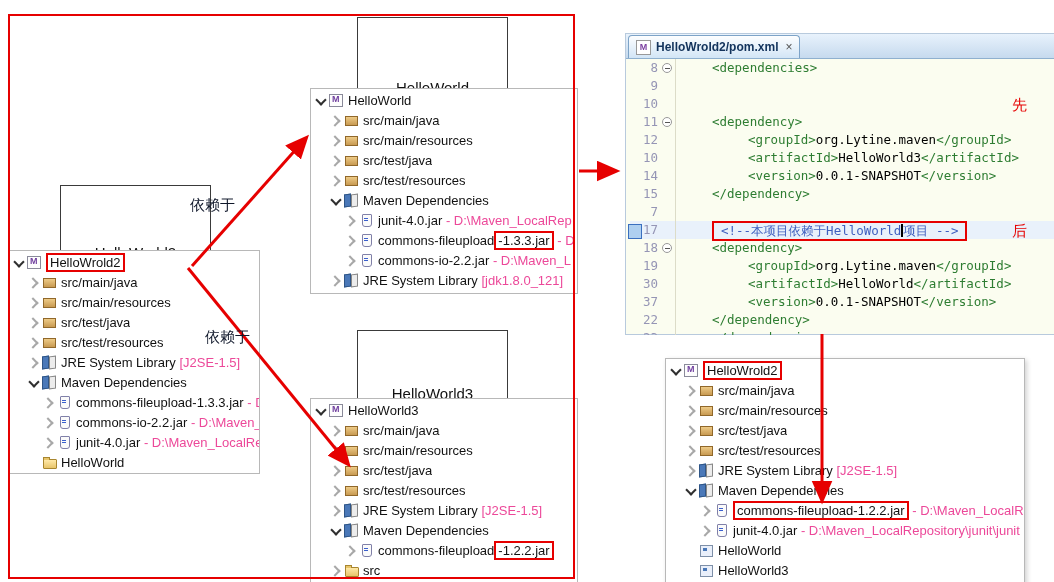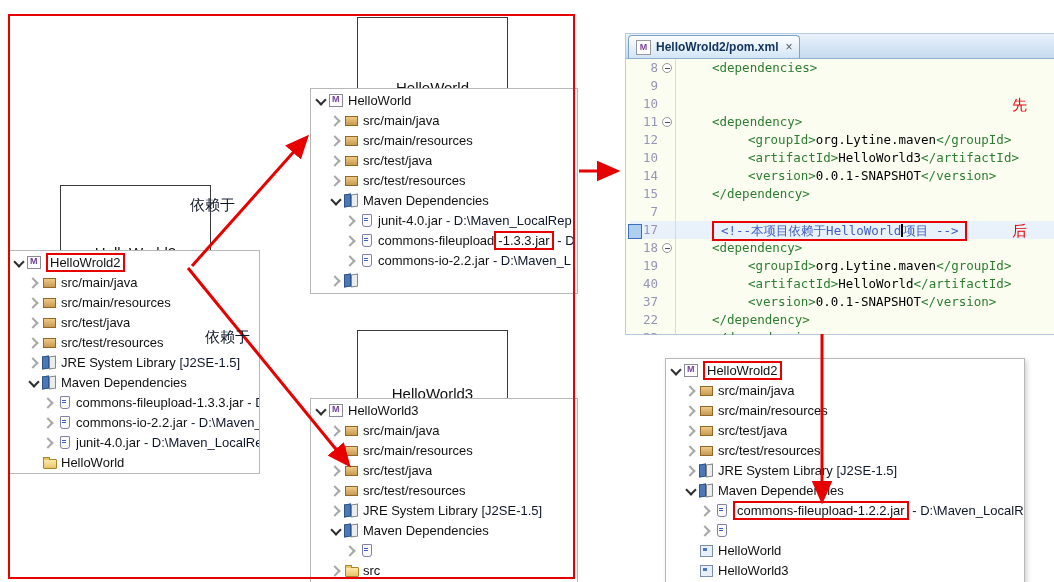--- a/index.html
+++ b/index.html
@@ -52,21 +52,21 @@
         font:bold 9px/13px "Liberation Sans",sans-serif;color:#703f9f;}
   .ic-folder::before{content:"";position:absolute;left:2px;top:5px;width:12px;height:8px;
         background:linear-gradient(#ffe9a8,#e8c56a);border:1px solid #a8862f;border-radius:1px;}
   .ic-folder::after{content:"";position:absolute;left:2px;top:3px;width:5px;height:2px;
         background:#e8c56a;border:1px solid #a8862f;border-bottom:none;}
   .ic-project::before{content:"";position:absolute;left:2px;top:3px;width:11px;height:10px;
         background:#e9effa;border:1px solid #7d8fa8;}
   .ic-project::after{content:"";position:absolute;left:5px;top:6px;width:4px;height:3px;
         background:#4a78b8;}
   .lbl{overflow:hidden;}
-  .suffix{color:#0f172a;}
+  .suffix{color:#ec4899;}
   .redbox{border:2px solid #e60000;padding:0 2px;display:inline-block;line-height:15px;}
 
   
   #editor{position:absolute;left:625px;top:33px;width:429px;height:300px;z-index:10;
           background:#fbfdf0;border:1px solid #b8cadd;}
   .tabbar{height:24px;background:linear-gradient(#e8f2fc,#c6daee);border-bottom:1px solid #8fb0cf;
           display:flex;align-items:flex-end;padding-left:2px;}
   .tab{display:inline-flex;align-items:center;gap:5px;height:22px;padding:0 7px;
        background:linear-gradient(#fdfeff,#d2e5f6);border:1px solid #7da3c7;border-bottom:none;
        border-radius:4px 4px 0 0;font-size:12px;font-weight:bold;color:#13335c;}
@@ -215,20 +215,21 @@
         <span class="lbl"><span>commons-fileupload</span><span class="redbox">-1.3.3.jar</span><span class="suffix"> - D</span></span>
       </div>
       <div class="trow" style="padding-left: 33px;">
         <span class="chev collapsed"></span>
         <span class="ic ic-jar"></span>
         <span class="lbl"><span>commons-io-2.2.jar</span><span class="suffix"> - D:\Maven_L</span></span>
       </div>
       <div class="trow" style="padding-left: 18px;">
         <span class="chev collapsed"></span>
         <span class="ic ic-library"></span>
+        <span class="lbl"><span>JRE System Library</span><span class="suffix"> [jdk1.8.0_121]</span></span>
       </div>
     </div>
   <div class="tree" id="tree-hw3">
       <div class="trow" style="padding-left: 3px;">
         <span class="chev expanded"></span>
         <span class="ic ic-maven-project"></span>
         <span class="lbl"><span>HelloWorld3</span></span>
       </div>
       <div class="trow" style="padding-left: 18px;">
         <span class="chev collapsed"></span>
@@ -256,20 +257,21 @@
         <span class="lbl"><span>JRE System Library</span><span class="suffix"> [J2SE-1.5]</span></span>
       </div>
       <div class="trow" style="padding-left: 18px;">
         <span class="chev expanded"></span>
         <span class="ic ic-library"></span>
         <span class="lbl"><span>Maven Dependencies</span></span>
       </div>
       <div class="trow" style="padding-left: 33px;">
         <span class="chev collapsed"></span>
         <span class="ic ic-jar"></span>
+        <span class="lbl"><span>commons-fileupload</span><span class="redbox">-1.2.2.jar</span></span>
       </div>
       <div class="trow" style="padding-left: 18px;">
         <span class="chev collapsed"></span>
         <span class="ic ic-folder"></span>
         <span class="lbl"><span>src</span></span>
       </div>
     </div>
   <div class="tree" id="tree-hw2b">
       <div class="trow" style="padding-left: 3px;">
         <span class="chev expanded"></span>
@@ -307,20 +309,21 @@
         <span class="lbl"><span>Maven Dependencies</span></span>
       </div>
       <div class="trow" style="padding-left: 33px;">
         <span class="chev collapsed"></span>
         <span class="ic ic-jar"></span>
         <span class="lbl"><span class="redbox">commons-fileupload-1.2.2.jar</span><span class="suffix"> - D:\Maven_LocalR</span></span>
       </div>
       <div class="trow" style="padding-left: 33px;">
         <span class="chev collapsed"></span>
         <span class="ic ic-jar"></span>
+        <span class="lbl"><span>junit-4.0.jar</span><span class="suffix"> - D:\Maven_LocalRepository\junit\junit</span></span>
       </div>
       <div class="trow" style="padding-left: 18px;">
         <span class="chev none"></span>
         <span class="ic ic-project"></span>
         <span class="lbl"><span>HelloWorld</span></span>
       </div>
       <div class="trow" style="padding-left: 18px;">
         <span class="chev none"></span>
         <span class="ic ic-project"></span>
         <span class="lbl"><span>HelloWorld3</span></span>
@@ -341,21 +344,21 @@
         <div class="eline"><span class="lnum">10</span><span class="lfold"></span><span class="note">先</span></div>
         <div class="eline"><span class="lnum">11</span><span class="lfold has"></span><span class="lcode" style="padding-left: 36px;"><span class="tk-tag">&lt;dependency&gt;</span></span></div>
         <div class="eline"><span class="lnum">12</span><span class="lfold"></span><span class="lcode" style="padding-left: 72px;"><span class="tk-tag">&lt;groupId&gt;</span><span class="tk-text">org.Lytine.maven</span><span class="tk-tag">&lt;/groupId&gt;</span></span></div>
         <div class="eline"><span class="lnum">10</span><span class="lfold"></span><span class="lcode" style="padding-left: 72px;"><span class="tk-tag">&lt;artifactId&gt;</span><span class="tk-text">HelloWorld3</span><span class="tk-tag">&lt;/artifactId&gt;</span></span></div>
         <div class="eline"><span class="lnum">14</span><span class="lfold"></span><span class="lcode" style="padding-left: 72px;"><span class="tk-tag">&lt;version&gt;</span><span class="tk-text">0.0.1-SNAPSHOT</span><span class="tk-tag">&lt;/version&gt;</span></span></div>
         <div class="eline"><span class="lnum">15</span><span class="lfold"></span><span class="lcode" style="padding-left: 36px;"><span class="tk-tag">&lt;/dependency&gt;</span></span></div>
         <div class="eline"><span class="lnum">7</span><span class="lfold"></span><span class="lcode" style="padding-left: 0px;"></span></div>
         <div class="eline cur"><span class="lnum">17</span><span class="lfold"></span><span class="lcode" style="padding-left: 36px;"><span class="codebox"><span class="tk-comment">&lt;!--本项目依赖于HelloWorld</span><span class="caret"></span><span class="tk-comment">项目 --&gt;</span></span></span><span class="note">后</span></div>
         <div class="eline"><span class="lnum">18</span><span class="lfold has"></span><span class="lcode" style="padding-left: 36px;"><span class="tk-tag">&lt;dependency&gt;</span></span></div>
         <div class="eline"><span class="lnum">19</span><span class="lfold"></span><span class="lcode" style="padding-left: 72px;"><span class="tk-tag">&lt;groupId&gt;</span><span class="tk-text">org.Lytine.maven</span><span class="tk-tag">&lt;/groupId&gt;</span></span></div>
-        <div class="eline"><span class="lnum">40</span><span class="lfold"></span><span class="lcode" style="padding-left: 72px;"><span class="tk-tag">&lt;artifactId&gt;</span><span class="tk-text">HelloWorld</span><span class="tk-tag">&lt;/artifactId&gt;</span></span></div>
+        <div class="eline"><span class="lnum">30</span><span class="lfold"></span><span class="lcode" style="padding-left: 72px;"><span class="tk-tag">&lt;artifactId&gt;</span><span class="tk-text">HelloWorld</span><span class="tk-tag">&lt;/artifactId&gt;</span></span></div>
         <div class="eline"><span class="lnum">37</span><span class="lfold"></span><span class="lcode" style="padding-left: 72px;"><span class="tk-tag">&lt;version&gt;</span><span class="tk-text">0.0.1-SNAPSHOT</span><span class="tk-tag">&lt;/version&gt;</span></span></div>
         <div class="eline"><span class="lnum">22</span><span class="lfold"></span><span class="lcode" style="padding-left: 36px;"><span class="tk-tag">&lt;/dependency&gt;</span></span></div>
         <div class="eline"><span class="lnum">23</span><span class="lfold"></span><span class="lcode" style="padding-left: 36px;"><span class="tk-tag">&lt;/dependencies&gt;</span></span></div>
       </div>
     <div class="blue-marker"></div>
   </div>
 
   <svg class="arrows" width="1054" height="582">
     <defs>
       <marker id="ah" markerWidth="10" markerHeight="10" refX="6.5" refY="3.5" orient="auto">

